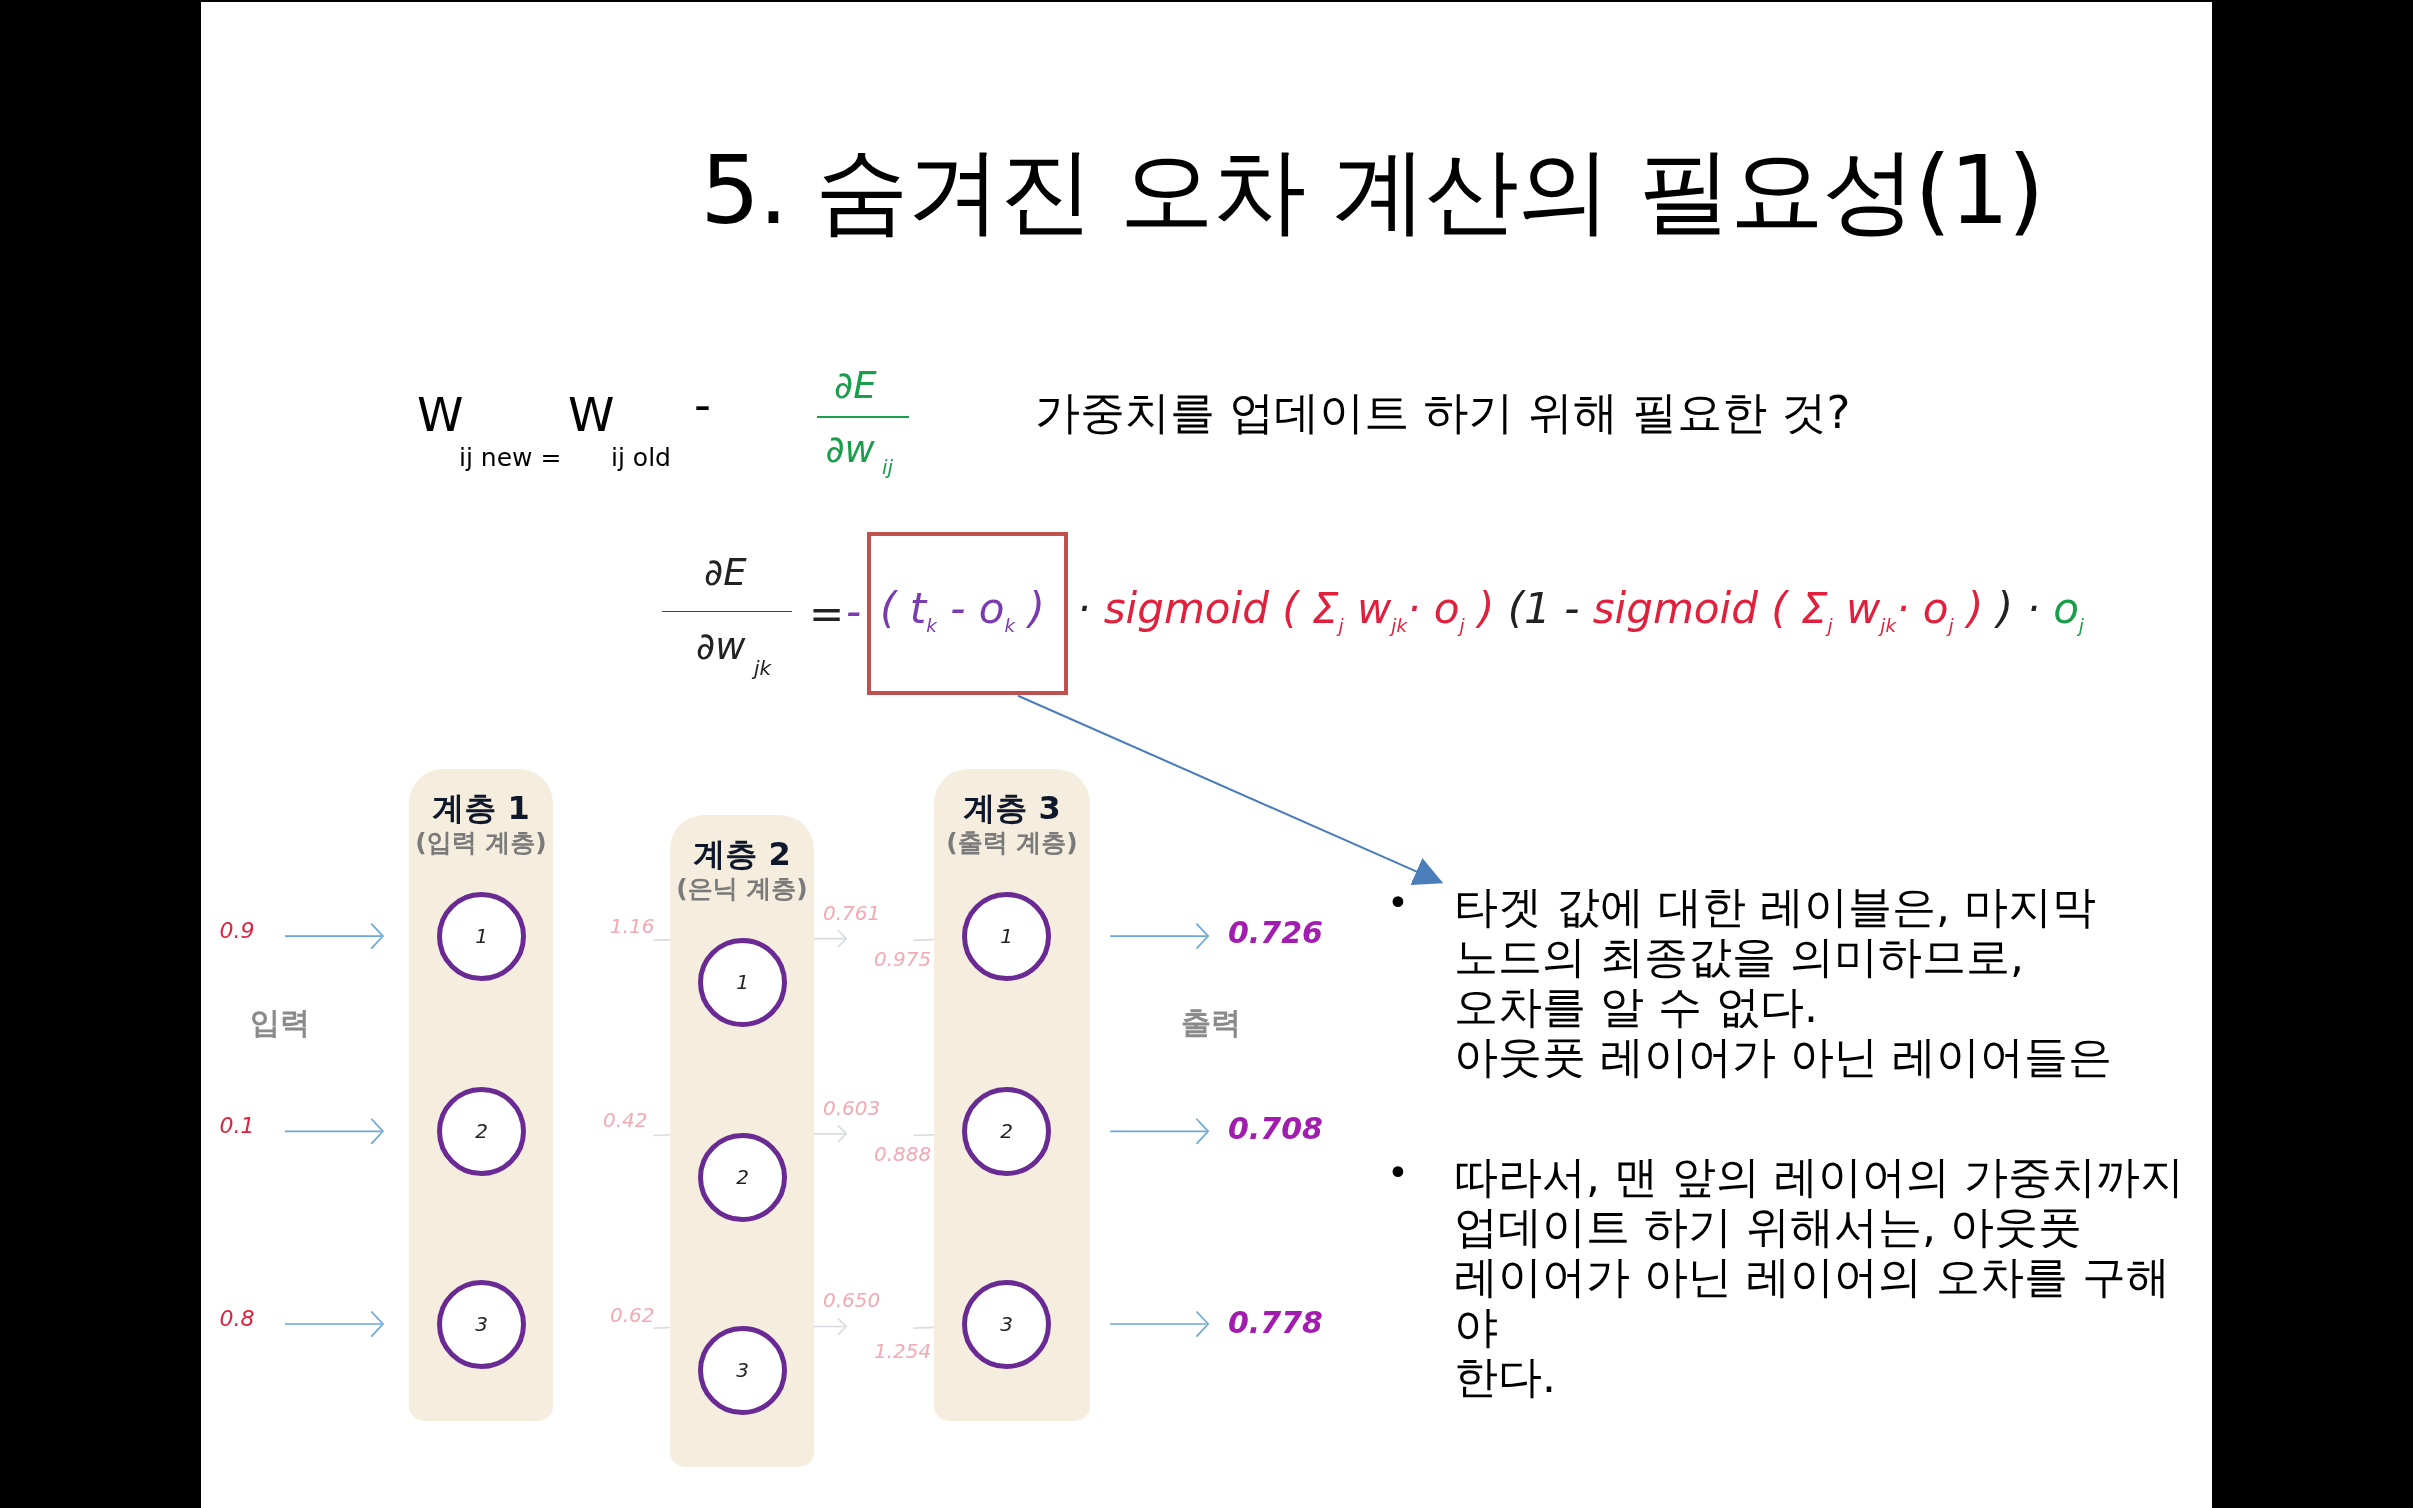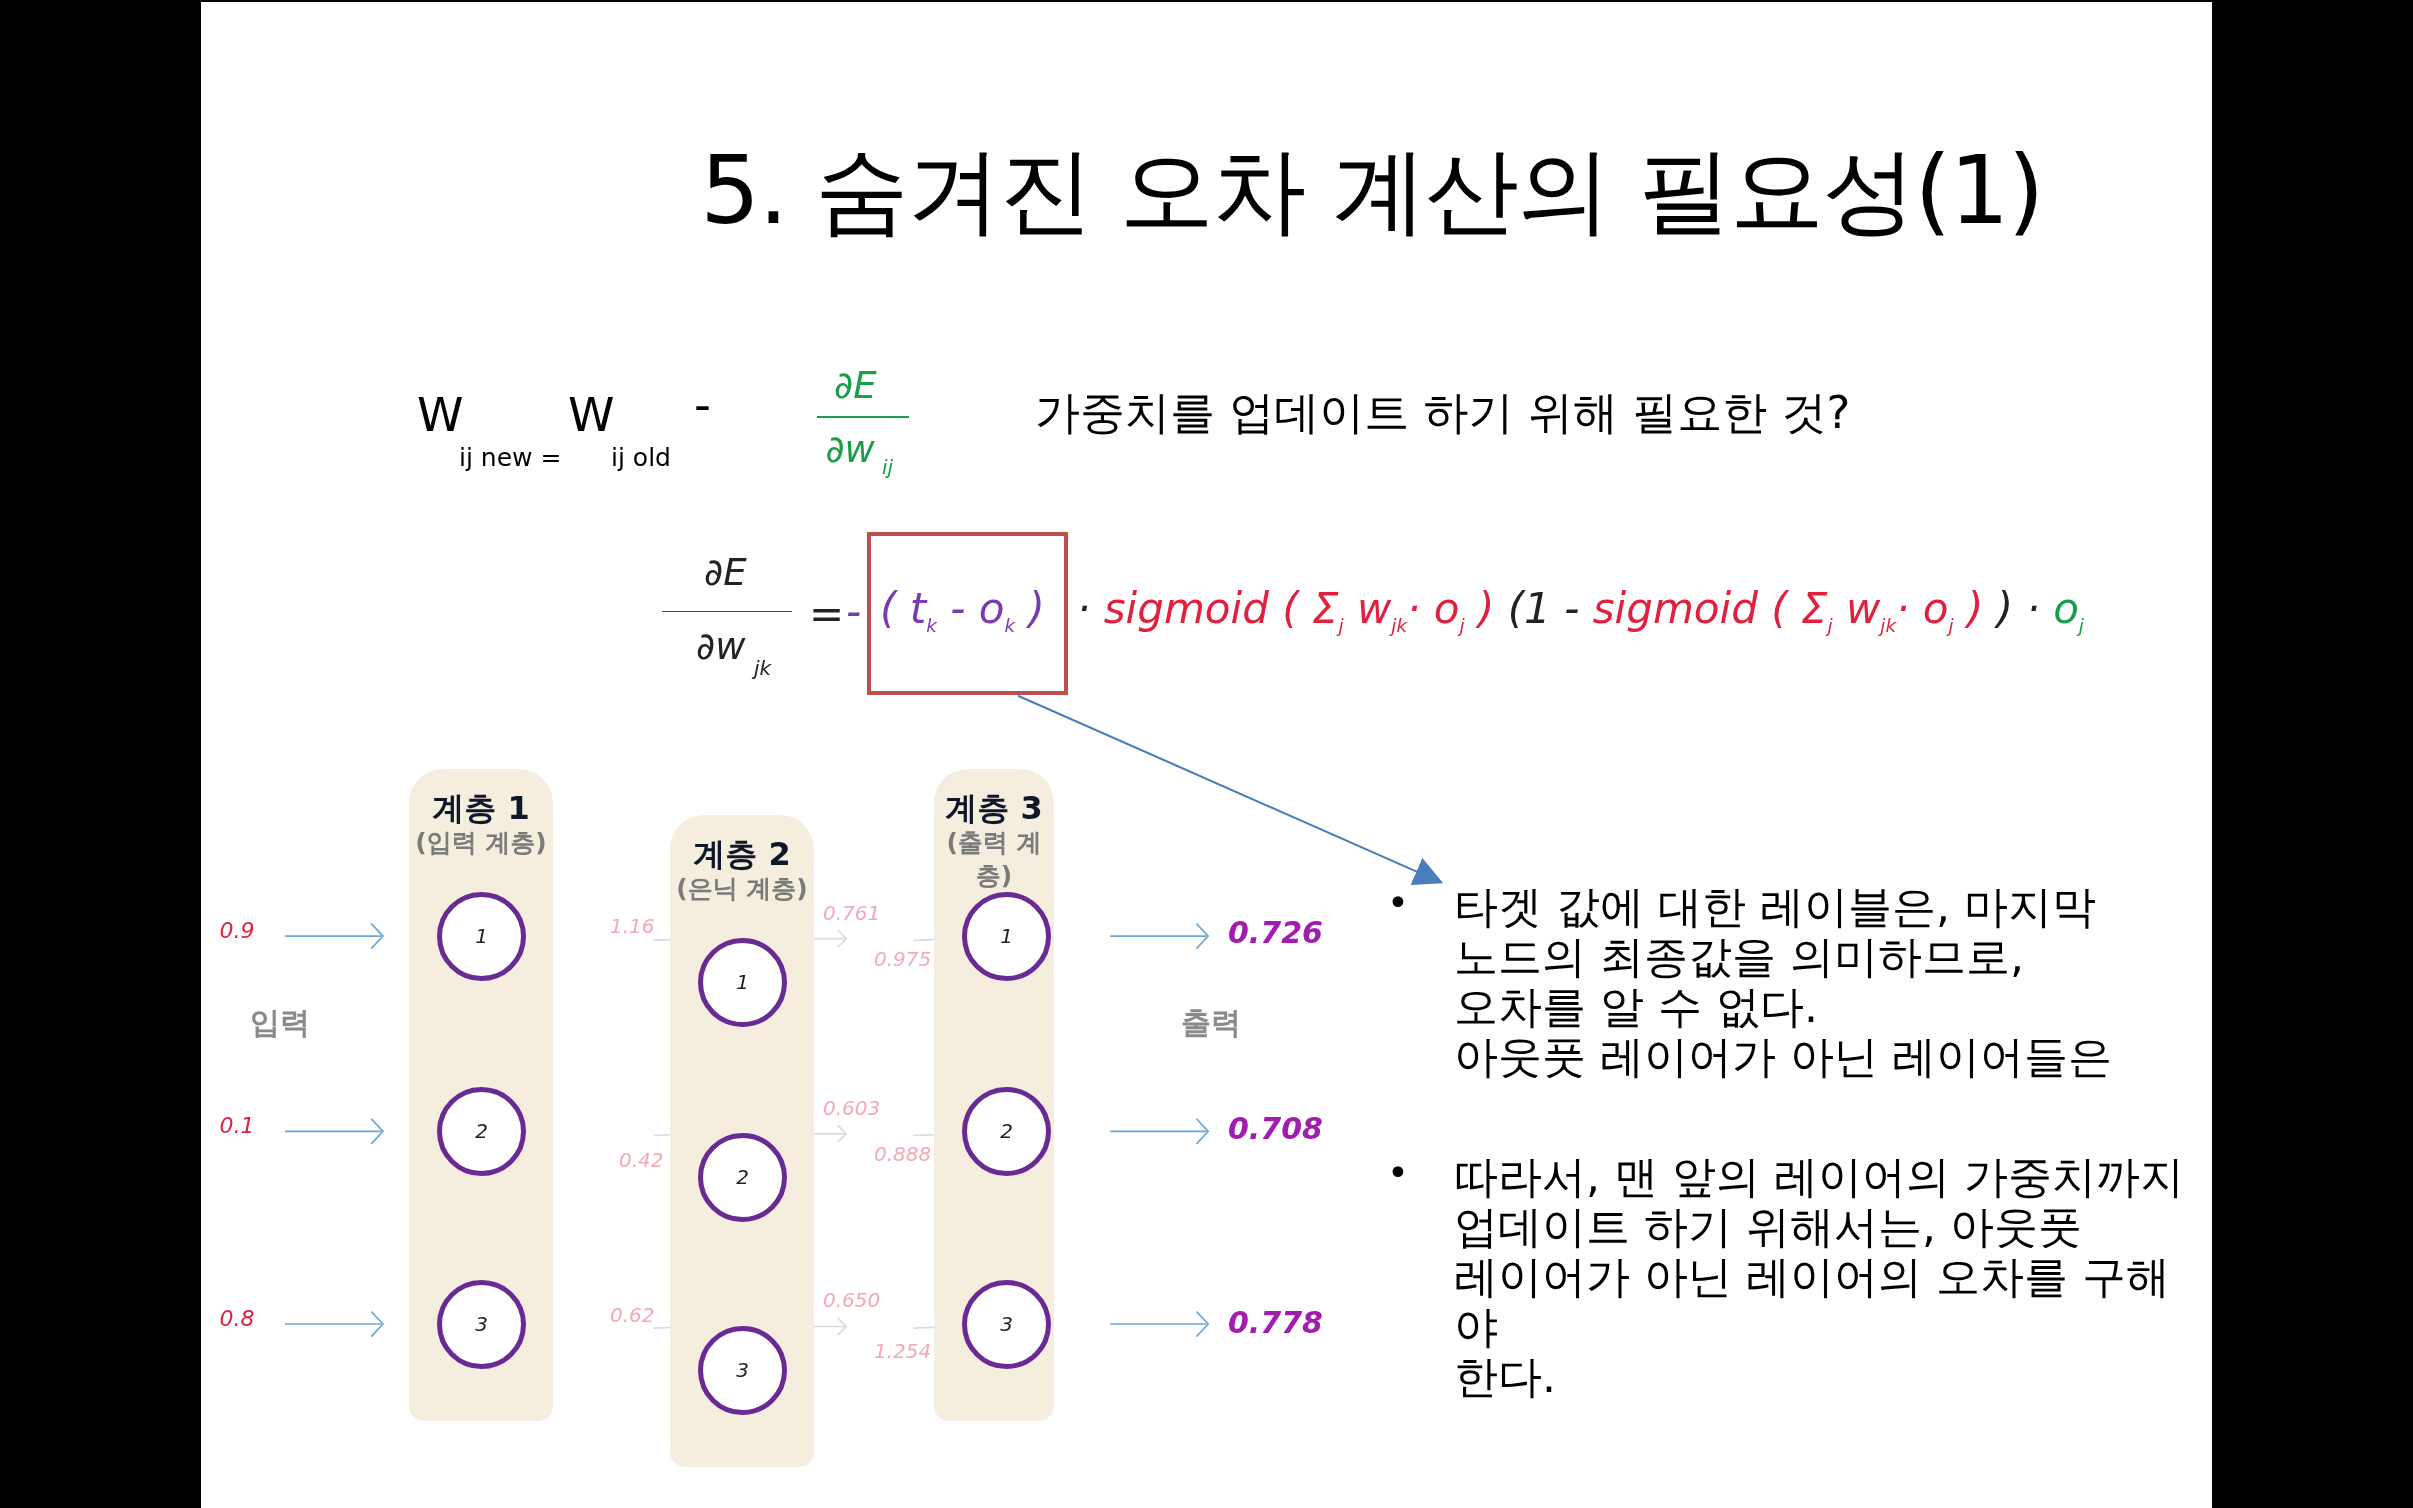--- a/index.html
+++ b/index.html
@@ -130,37 +130,37 @@
   </div>
 
   <div class="abs col" style="left:469px; top:767px; width:144px; height:652px;margin-top:46px;">
     <div class="abs col-title" style="top:18.4px;">계층 2</div>
     <div class="abs col-sub" style="top:57px;">(은닉 계층)</div>
     <div class="abs node" style="left:28px; top:123px;">1</div>
     <div class="abs node" style="left:28px; top:318px;">2</div>
     <div class="abs node" style="left:28px; top:511px;">3</div>
   </div>
 
-  <div class="abs col" style="left:733px; top:767px; width:120px; height:652px;">
+  <div class="abs col" style="left:733px; top:767px; width:156px; height:652px;">
     <div class="abs col-title" style="top:18.4px;">계층 3</div>
     <div class="abs col-sub" style="top:57px;">(출력 계층)</div>
     <div class="abs node" style="left:28px; top:123px;">1</div>
     <div class="abs node" style="left:28px; top:318px;">2</div>
     <div class="abs node" style="left:28px; top:511px;">3</div>
   </div>
 
   <div class="abs inval" style="left:18.4px; top:916px;">0.9</div>
   <div class="abs inval" style="left:18.4px; top:1111px;">0.1</div>
   <div class="abs inval" style="left:18.4px; top:1304px;">0.8</div>
 
   <div class="abs side-label" style="left:49px; top:1001px;">입력</div>
   <div class="abs side-label" style="left:980px; top:1001px;">출력</div>
 
   <div class="abs faint" style="left:409px; top:912px;">1.16</div>
-  <div class="abs faint" style="left:418px; top:1106px;margin-top:40px;">0.42</div>
+  <div class="abs faint" style="left:402px; top:1106px;">0.42</div>
   <div class="abs faint" style="left:409px; top:1301px;">0.62</div>
 
   <div class="abs faint" style="left:622px; top:899px;">0.761</div>
   <div class="abs faint" style="left:622px; top:1094px;">0.603</div>
   <div class="abs faint" style="left:622px; top:1286px;">0.650</div>
 
   <div class="abs faint" style="left:673px; top:945px;">0.975</div>
   <div class="abs faint" style="left:673px; top:1140px;">0.888</div>
   <div class="abs faint" style="left:673px; top:1337px;">1.254</div>
 

